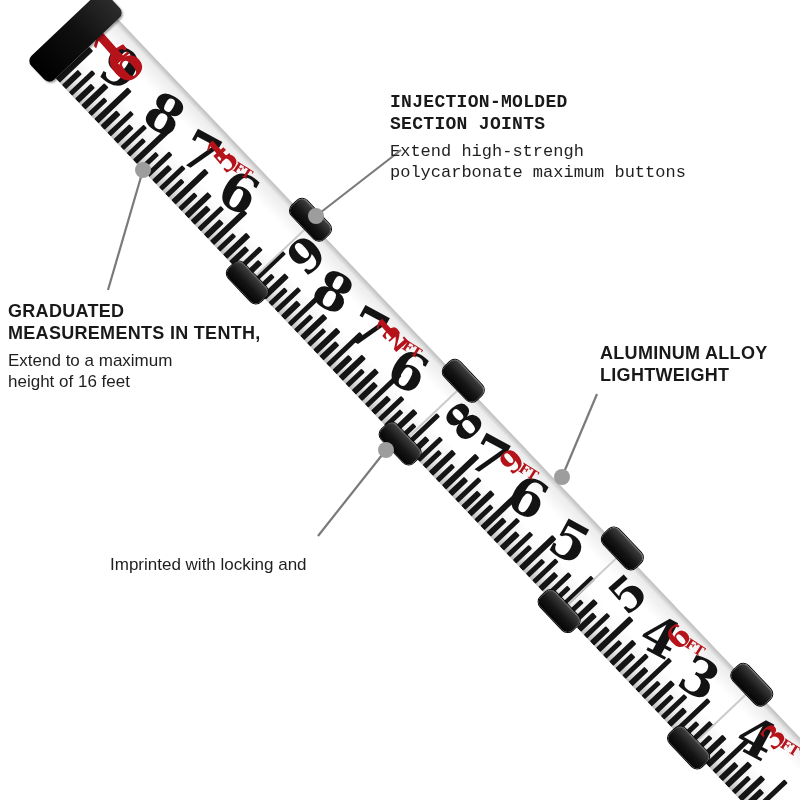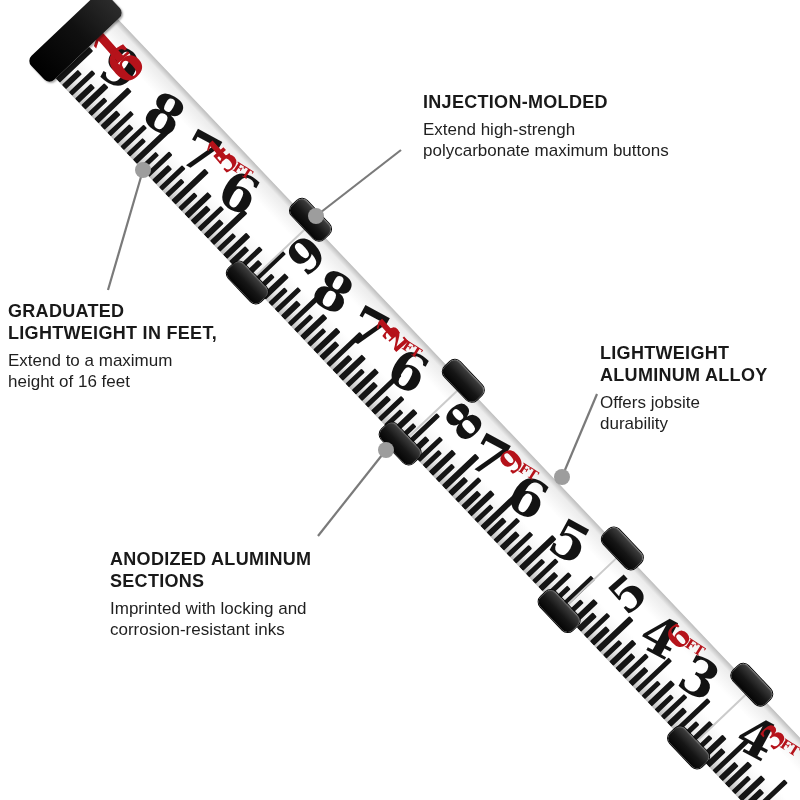--- a/index.html
+++ b/index.html
@@ -10,21 +10,21 @@
   
   .callout{position:absolute;}
   .callout .title div{
     font-size:18px;line-height:22px;font-weight:bold;color:#191919;letter-spacing:.3px;
     white-space:nowrap;
   }
   .callout .body{margin-top:7px;}
   .callout .body div{
     font-size:17px;line-height:20.5px;color:#1f1f1f;white-space:nowrap;
   }
-  #callout-injection{left:423px;top:91px;}
+  #callout-injection{left:390px;top:91px;font-family:Liberation Mono, monospace;}
   #callout-graduated{left:8px;top:300px;}
   #callout-lightweight{left:600px;top:342px;}
   #callout-anodized{left:110px;top:548px;}
 
   
   #leader-svg{position:absolute;left:0;top:0;width:800px;height:800px;pointer-events:none;}
 
   
   #rod{
     position:absolute;left:0;top:0;transform-origin:0 0;
@@ -265,51 +265,43 @@
     <circle cx="143" cy="170" r="8" fill="#9d9d9d"></circle>
     <line x1="562" y1="477" x2="597" y2="394" stroke="#7a7a7a" stroke-width="2.2"></line>
     <circle cx="562" cy="477" r="8" fill="#9d9d9d"></circle>
     <line x1="386" y1="450" x2="318" y2="536" stroke="#7a7a7a" stroke-width="2.2"></line>
     <circle cx="386" cy="450" r="8" fill="#9d9d9d"></circle>
   </svg>
 
 <div class="callout" id="callout-injection">
   <div class="title">
     <div>INJECTION-MOLDED</div>
+    <div>SECTION JOINTS</div>
   </div>
   <div class="body">
     <div>Extend high-strengh</div>
     <div>polycarbonate maximum buttons</div>
   </div>
 </div>
 
 <div class="callout" id="callout-graduated">
   <div class="title">
     <div>GRADUATED</div>
-    <div>LIGHTWEIGHT IN FEET,</div>
+    <div>MEASUREMENTS IN TENTH,</div>
   </div>
   <div class="body">
     <div>Extend to a maximum</div>
     <div>height of 16 feet</div>
   </div>
 </div>
 
 <div class="callout" id="callout-lightweight">
   <div class="title">
+    <div>ALUMINUM ALLOY</div>
     <div>LIGHTWEIGHT</div>
-    <div>ALUMINUM ALLOY</div>
-  </div>
-  <div class="body">
-    <div>Offers jobsite</div>
-    <div>durability</div>
   </div>
 </div>
 
 <div class="callout" id="callout-anodized">
-  <div class="title">
-    <div>ANODIZED ALUMINUM</div>
-    <div>SECTIONS</div>
-  </div>
   <div class="body">
     <div>Imprinted with locking and</div>
-    <div>corrosion-resistant inks</div>
   </div>
 </div>
 
 </body></html>

